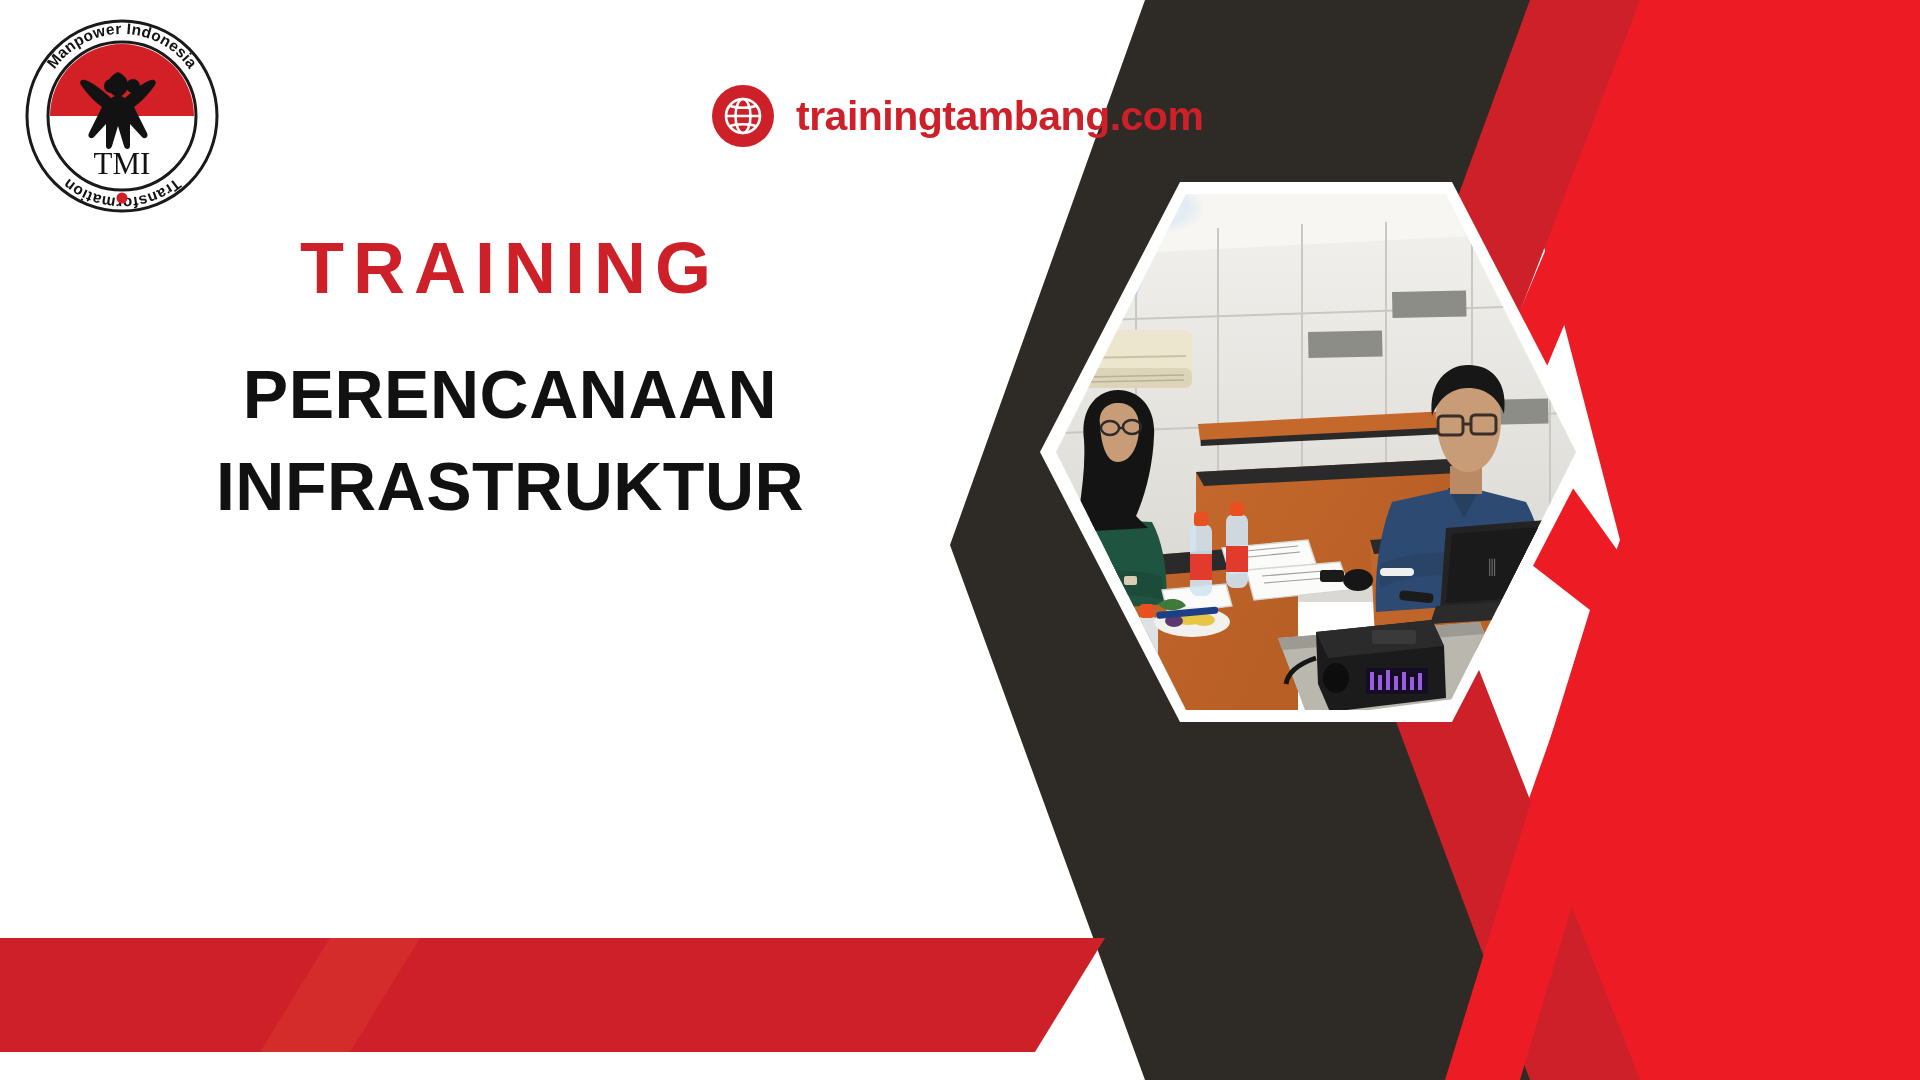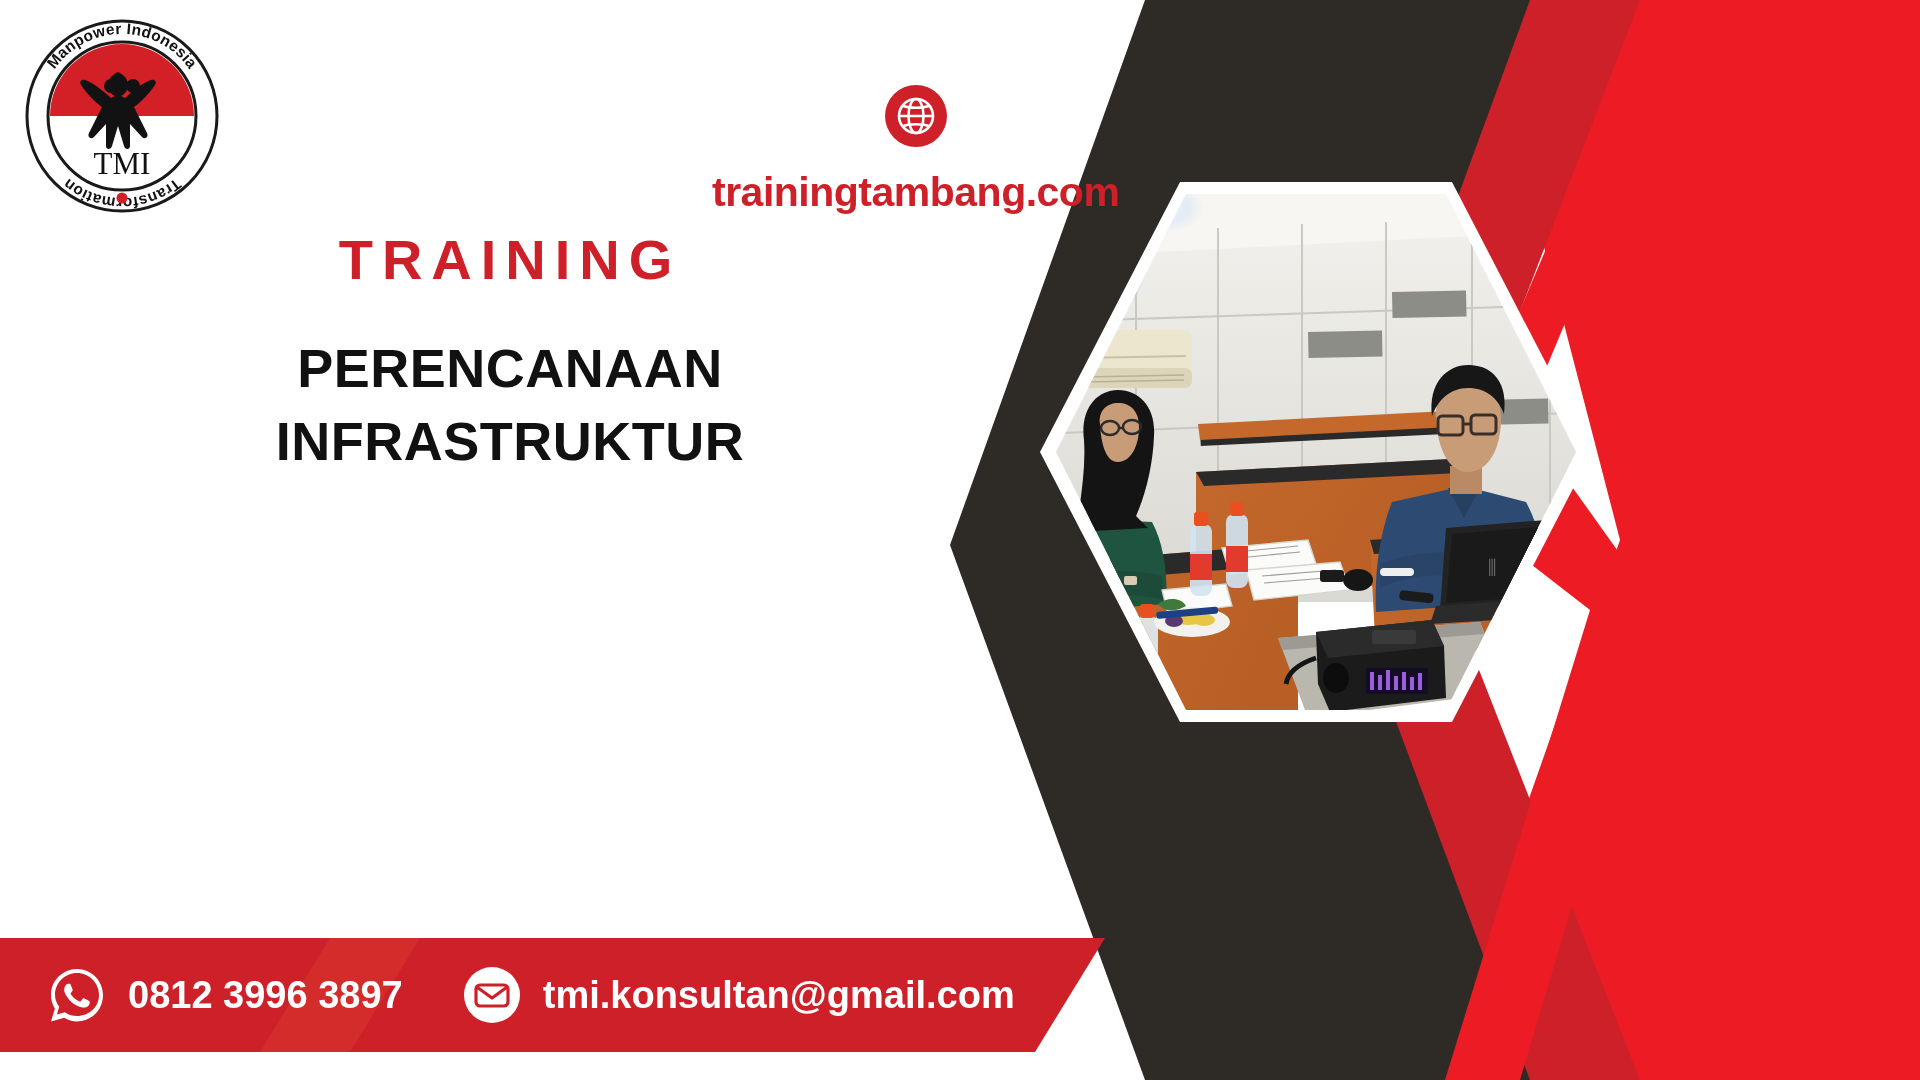--- a/index.html
+++ b/index.html
@@ -9,32 +9,32 @@
   #stage { position:relative; width:1920px; height:1080px; background:#ffffff; }
 
   
   .geo { position:absolute; top:0; left:0; width:1920px; height:1080px; }
 
   
   #logo { position:absolute; left:22px; top:16px; width:200px; height:200px; }
 
   
   #site-row { position:absolute; left:712px; top:85px; display:flex;
-              align-items:center; gap:22px;flex-direction:column; }
+              align-items:center; gap:22px; }
   #globe-wrap { width:62px; height:62px; flex:0 0 62px; }
   #site-text { font-size:41px; font-weight:bold; color:#CE2029;
                letter-spacing:-0.5px; white-space:nowrap; }
 
   
   #headline { position:absolute; left:0; top:232px; width:1020px;
               text-align:center; }
-  #training-word { font-size:56px; font-weight:bold; color:#CE2029;
+  #training-word { font-size:72px; font-weight:bold; color:#CE2029;
                    letter-spacing:9px; line-height:1.0; }
   #subtitle { margin-top:44px; }
-  .sub-line { font-size:54px; font-weight:bold; color:#111111;
+  .sub-line { font-size:68px; font-weight:bold; color:#111111;
               line-height:1.36; letter-spacing:0.5px; white-space:nowrap; }
 
   
   #footer-band { position:absolute; left:0; top:938px; width:1105px; height:114px; }
   #footer-content { position:absolute; left:46px; top:962px; height:66px;
                     display:flex; align-items:center; gap:0px; }
   .contact-group { display:flex; align-items:center; gap:20px; }
   .contact-icon { width:62px; height:62px; flex:0 0 62px; }
   .contact-text { font-size:38px; font-weight:bold; color:#ffffff;
                   white-space:nowrap; letter-spacing:0px; }
@@ -313,44 +313,14 @@
         <path d="M276 486 C258 492, 248 500, 246 512" stroke="#151515" stroke-width="5" fill="none"></path>
       </g>
     </g>
   </svg>
 
   <svg id="footer-band" viewBox="0 0 1105 114" preserveAspectRatio="none">
     <polygon points="0,0 1105,0 1035,114 0,114" fill="#CE2029"></polygon>
     <polygon points="330,0 420,0 350,114 260,114" fill="#D8352E" opacity="0.55"></polygon>
   </svg>
 
-  <div id="footer-content">
-    <div class="contact-group">
-      <svg class="contact-icon" viewBox="0 0 62 62">
-        <path d="M31 5 C16.6 5 5 16.6 5 31 c0 5 1.4 9.7 3.9 13.7 L5 57.5 l13.2 -3.7
-                 C22 56.2 26.4 57.4 31 57.4 45.4 57.4 57 45.7 57 31.2 57 16.7 45.4 5 31 5 Z
-                 M31 52 c-4.2 0 -8.1 -1.2 -11.4 -3.3 l-0.8 -0.5 -7.8 2.2 2.2 -7.6 -0.5 -0.8
-                 C10.4 38.6 9 34.9 9 31 9 18.9 18.9 9 31 9 c12.1 0 22 9.9 22 22 0 12.1 -9.9 21 -22 21 Z" fill="#ffffff"></path>
-        <path d="M42.4 36.5 c-0.6 -0.3 -3.7 -1.8 -4.3 -2 -0.6 -0.2 -1 -0.3 -1.4 0.3
-                 -0.4 0.6 -1.6 2 -2 2.4 -0.4 0.4 -0.7 0.5 -1.3 0.2 -0.6 -0.3 -2.7 -1 -5.1 -3.1
-                 -1.9 -1.7 -3.2 -3.8 -3.5 -4.4 -0.4 -0.6 0 -0.9 0.3 -1.2 0.3 -0.3 0.6 -0.7 0.9 -1.1
-                 0.3 -0.4 0.4 -0.6 0.6 -1.1 0.2 -0.4 0.1 -0.8 0 -1.1 -0.2 -0.3 -1.4 -3.4 -1.9 -4.6
-                 -0.5 -1.2 -1 -1 -1.4 -1 -0.4 0 -0.8 -0.1 -1.2 -0.1 -0.4 0 -1.1 0.2 -1.7 0.8
-                 -0.6 0.6 -2.2 2.2 -2.2 5.3 0 3.1 2.3 6.2 2.6 6.6 0.3 0.4 4.4 6.8 10.7 9.5
-                 1.5 0.6 2.7 1 3.6 1.3 1.5 0.5 2.9 0.4 4 0.3 1.2 -0.2 3.7 -1.5 4.2 -3
-                 0.5 -1.5 0.5 -2.7 0.4 -3 -0.2 -0.3 -0.6 -0.5 -1.2 -0.8 Z" fill="#ffffff"></path>
-      </svg>
-      <span class="contact-text">0812 3996 3897</span>
-    </div>
-
-    <div id="gap-spacer"></div>
-
-    <div class="contact-group">
-      <svg class="contact-icon" viewBox="0 0 62 62">
-        <circle cx="31" cy="31" r="28" fill="#ffffff"></circle>
-        <rect x="15" y="21" width="32" height="21" rx="4" fill="none" stroke="#CE2029" stroke-width="3.2"></rect>
-        <path d="M16.5 23.5 L31 34 L45.5 23.5" fill="none" stroke="#CE2029" stroke-width="3.2" stroke-linecap="round" stroke-linejoin="round"></path>
-      </svg>
-      <span class="contact-text">tmi.konsultan@gmail.com</span>
-    </div>
-  </div>
 
 </div>
 
 </body></html>

